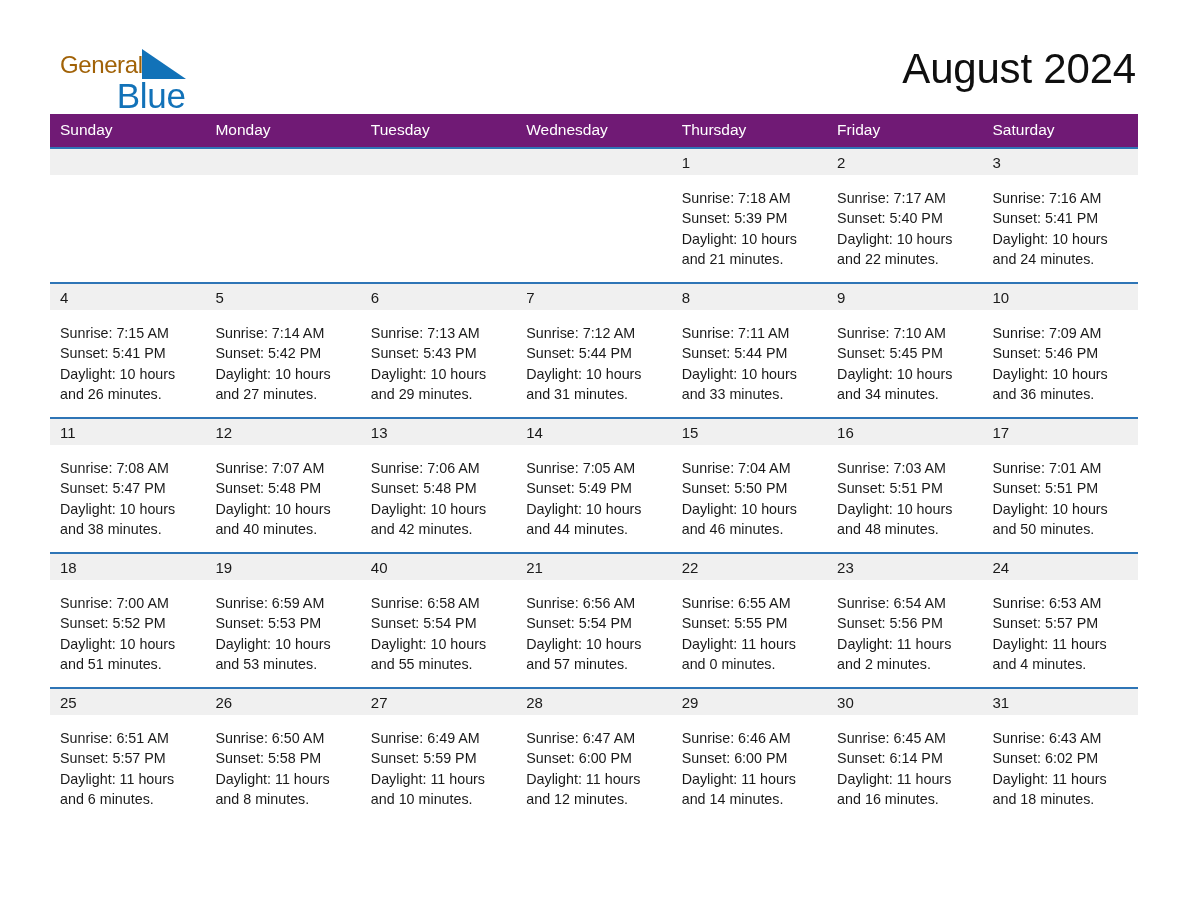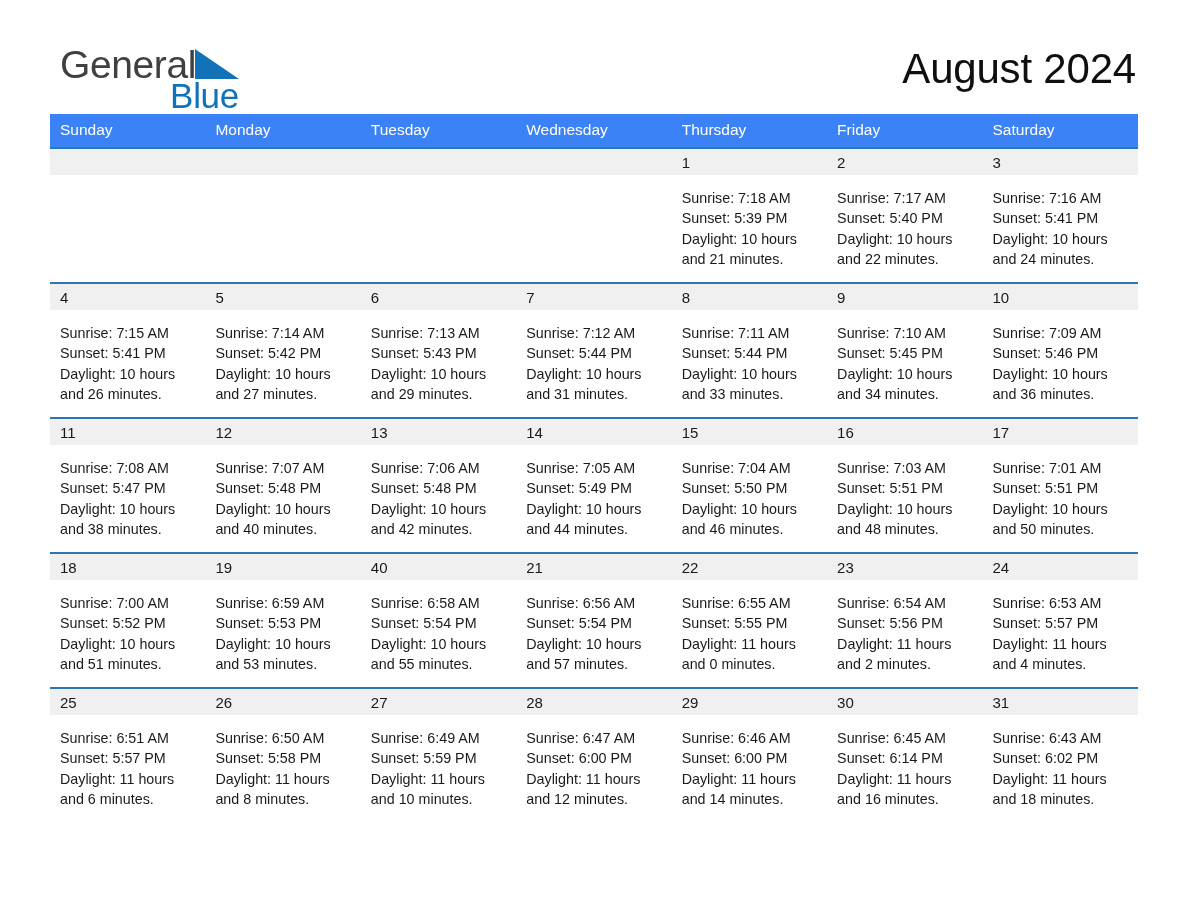--- a/index.html
+++ b/index.html
@@ -32,22 +32,22 @@
     display: block;
     line-height: 1;
     padding-left: 10px;
   }
   .brand-row1 {
     display: flex;
     align-items: flex-end;
     height: 38px;
   }
   .brand-general {
-    font-size: 39px;
-    color: #404040;
+    font-size: 24px;
+    color: #a16207;
     letter-spacing: -0.4px;
     line-height: 34px;
     font-weight: 400;
   }
   .brand-triangle {
     width: 44px;
     height: 30px;
     margin-left: -1px;
     margin-bottom: 3px;
     flex: 0 0 auto;
@@ -86,21 +86,21 @@
   }
 
   
   .calendar {
     width: 1088px;
     border-collapse: collapse;
     table-layout: fixed;
   }
 
   .cal-head th {
-    background: #3b82f6;
+    background: #701a75;
     color: #ffffff;
     font-size: 15.5px;
     font-weight: 400;
     text-align: left;
     padding: 7px 0 8px 10px;
     height: 30px;
     vertical-align: middle;
   }
 
   .cal-body td {

